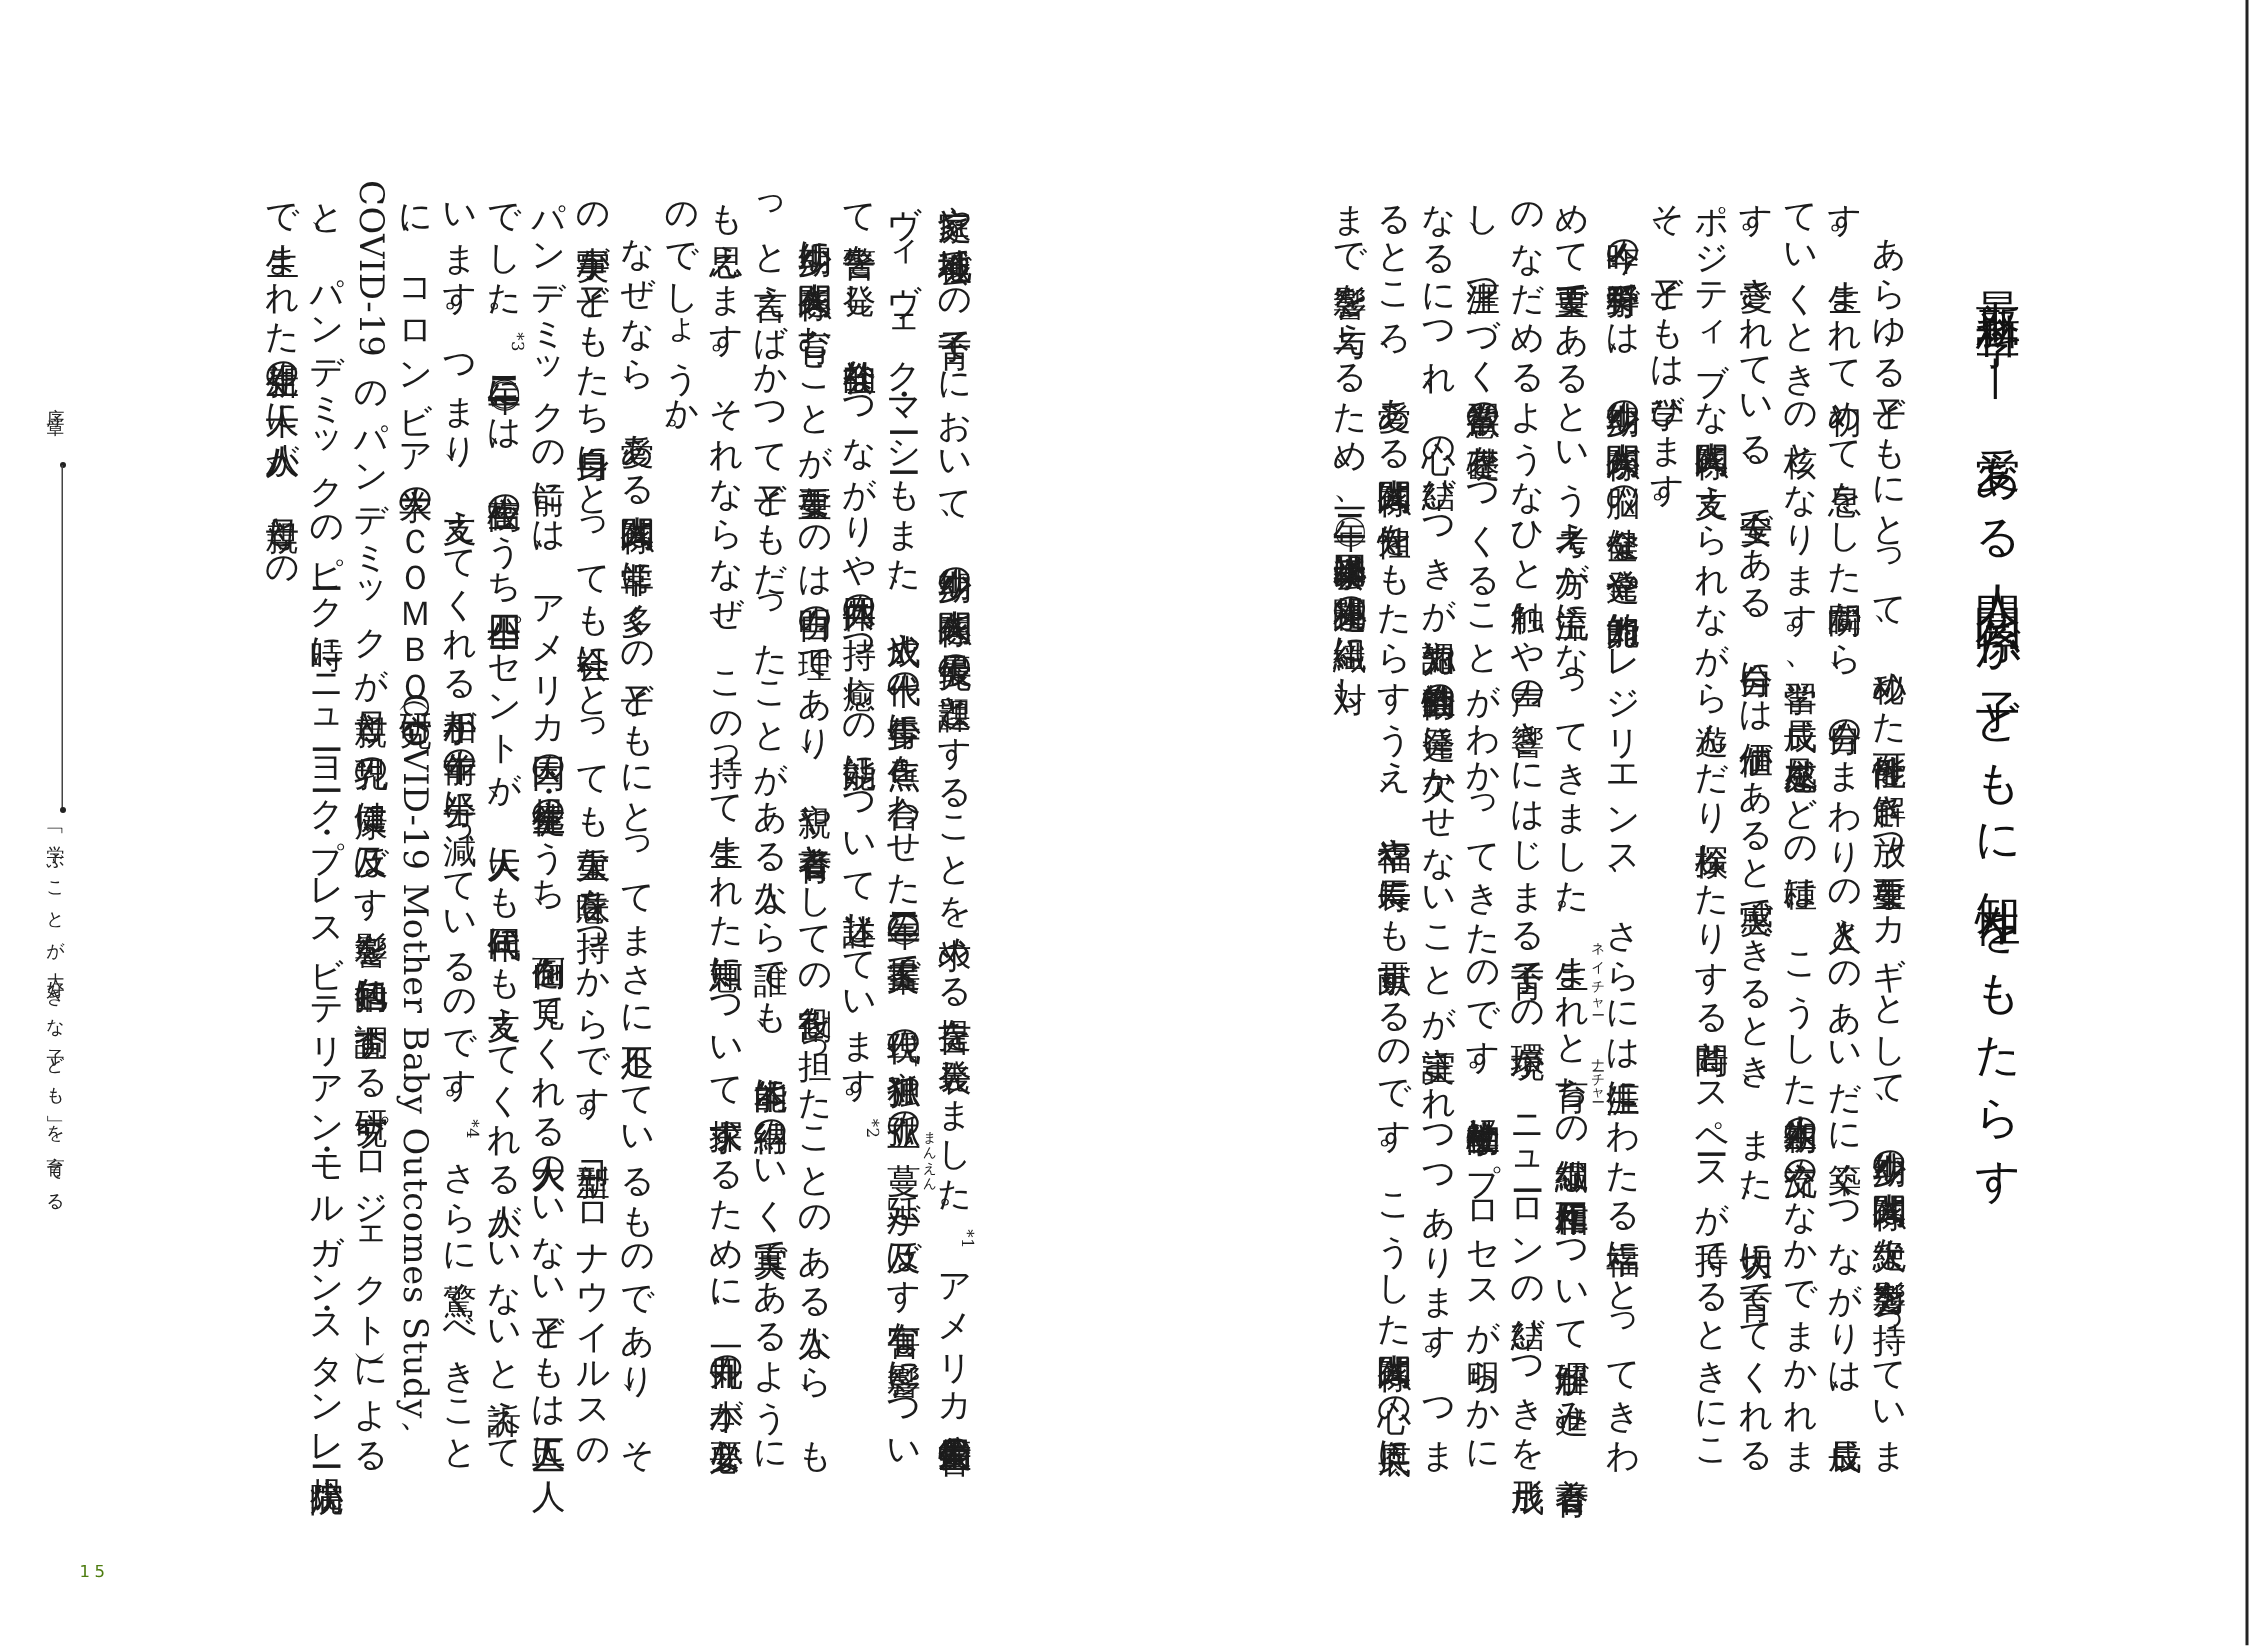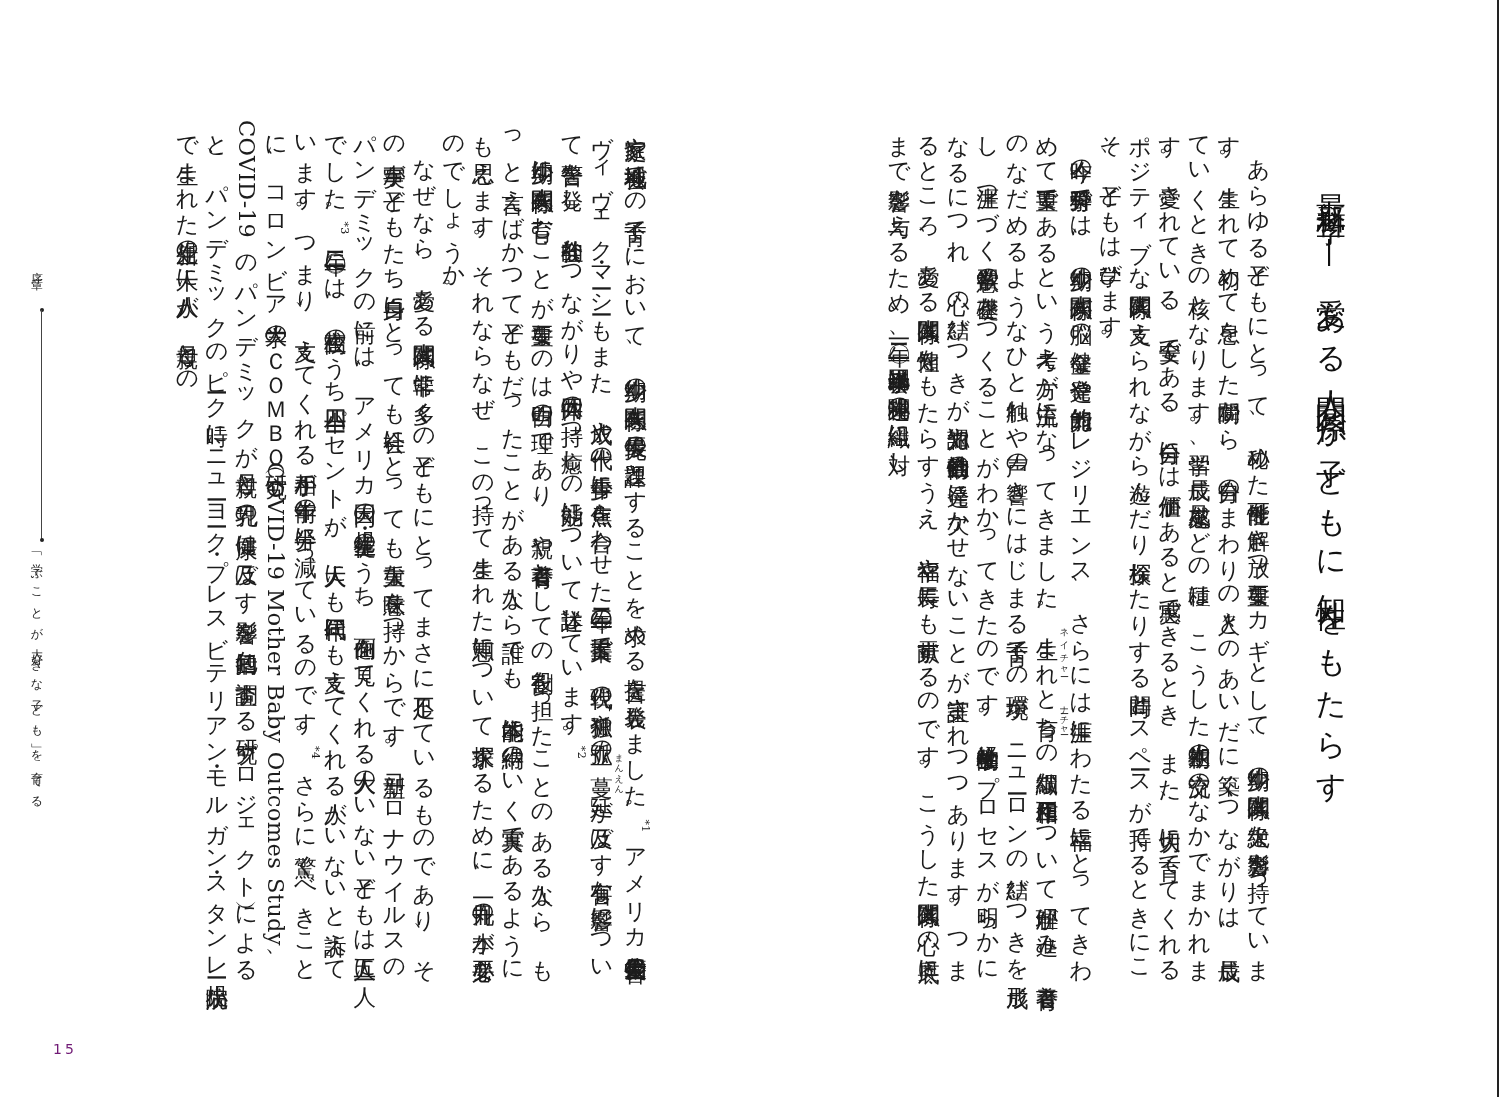--- a/index.html
+++ b/index.html
@@ -42,21 +42,21 @@
     font-family: "DejaVu Sans", "Liberation Sans", sans-serif;
     font-size: 12px; letter-spacing: 6px; color: #222;
   }
   .rh-chapter { position: absolute; left: 28px; top: 262px; }
   .rh-line { position: absolute; left: 41px; top: 310px; width: 1px; height: 230px; background: #444; }
   .rh-dot { position: absolute; width: 4px; height: 4px; border-radius: 2px; background: #222; }
   .rh-title { position: absolute; left: 28px; top: 548px; }
 
   .page-num {
     position: absolute; font-family: "DejaVu Sans", "Liberation Sans", sans-serif;
-    font-size: 14px; letter-spacing: 3px; color: #701a75; text-align: center;
+    font-size: 11px; letter-spacing: 3px; color: #4d7c0f; text-align: center;
   }
   .pn-left { left: 53px; top: 1041px; }
   .pn-right { left: 1509px; top: 1041px; }
 </style>
 </head>
 <body>
 
 <div class="spread">
 
   <div class="heading">最新科学——愛ある人間関係が子どもに知性をもたらす</div>

